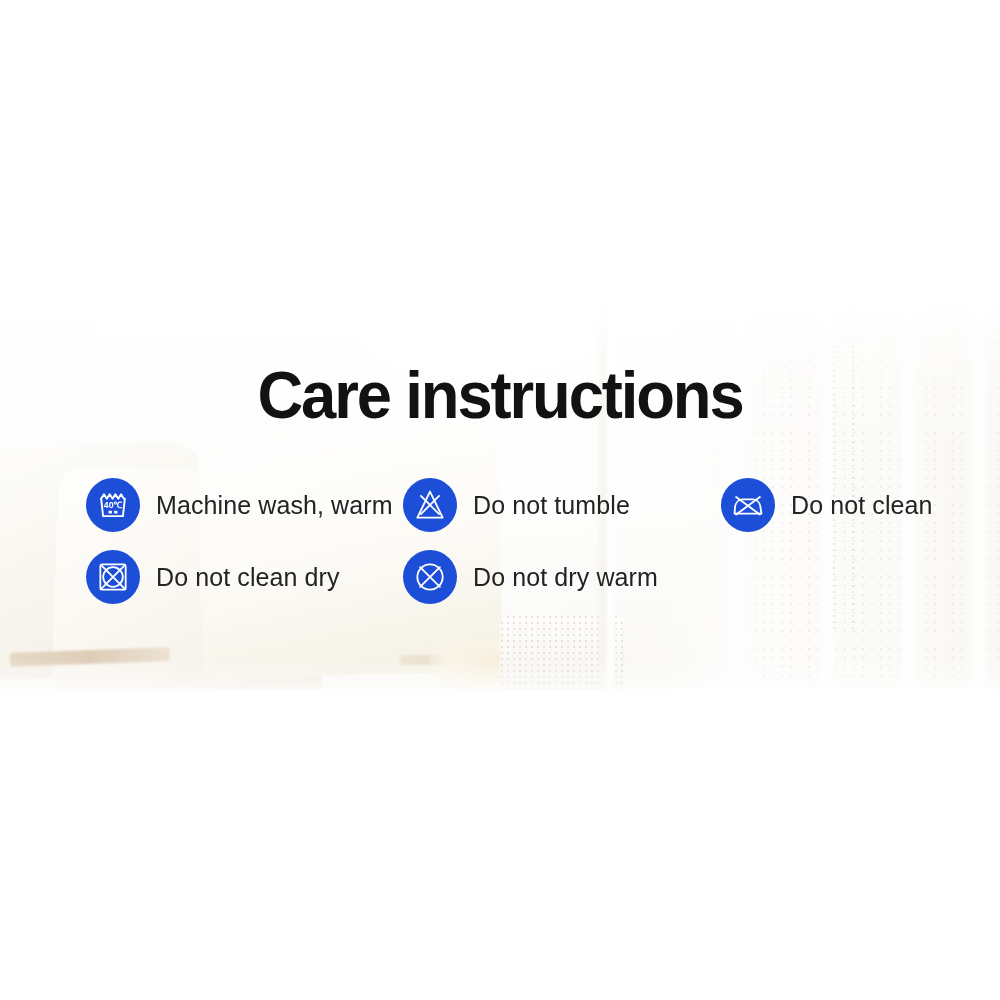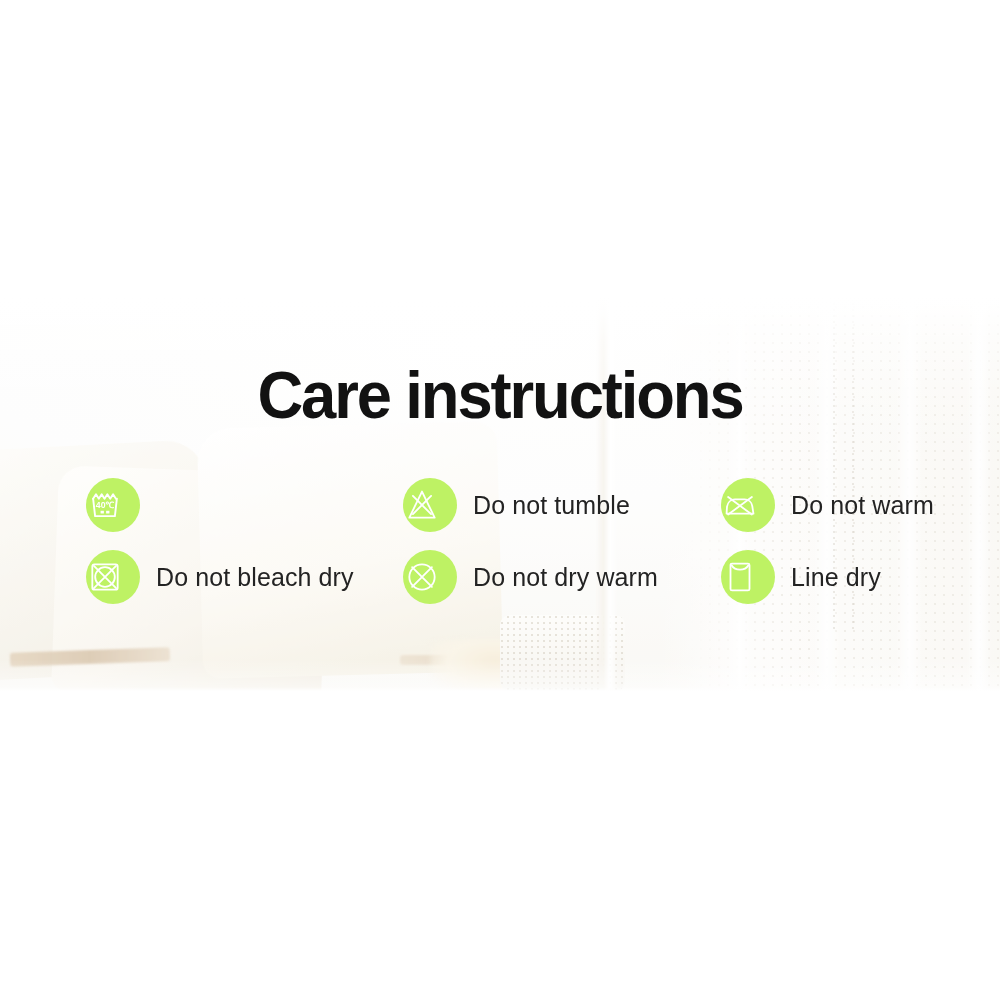--- a/index.html
+++ b/index.html
@@ -225,23 +225,24 @@
     gap: 16px;
   }
   .col-1 { width: 317px; }
   .col-2 { width: 318px; }
   .col-3 { width: 240px; }
 
   .icon-circle {
     width: 54px;
     height: 54px;
     border-radius: 50%;
-    background: #bef264;
+    background: #1d4ed8;
     display: flex;
     align-items: center;
+    justify-content: center;
     flex: 0 0 54px;
   }
   .icon-circle svg {
     display: block;
     width: 38px;
     height: 38px;
   }
 
   .care-label {
     font-family: "Liberation Sans", sans-serif;
@@ -300,20 +301,21 @@
               <path d="M9 16 L11.5 38 H36.5 L39 16" stroke="#ffffff" stroke-width="2.4" stroke-linecap="round" stroke-linejoin="round"></path>
 
               <path d="M9 16 L12.6 10.5 L16.2 16 L19.8 10.5 L23.4 16 L27 10.5 L30.6 16 L34.2 10.5 L37.8 16" stroke="#ffffff" stroke-width="2.4" stroke-linecap="round" stroke-linejoin="round"></path>
 
               <text x="24" y="27.8" text-anchor="middle" font-family="Liberation Sans, sans-serif" font-weight="700" font-size="11" fill="#ffffff">40℃</text>
 
               <rect x="18.4" y="31.3" width="4.2" height="3.4" fill="#ffffff"></rect>
               <rect x="25.4" y="31.3" width="4.2" height="3.4" fill="#ffffff"></rect>
             </svg>
           </span>
+          <span class="care-label">Machine wash, warm</span>
         </div>
 
         <div class="care-item col-2">
           <span class="icon-circle">
             <svg viewBox="0 0 48 48" fill="none" xmlns="http://www.w3.org/2000/svg">
               <path d="M24 7 L40 40 H8 Z" stroke="#ffffff" stroke-width="2.3" stroke-linecap="round" stroke-linejoin="round"></path>
               <path d="M12.5 12.5 L35.5 35.5 M35.5 12.5 L12.5 35.5" stroke="#ffffff" stroke-width="2.3" stroke-linecap="round"></path>
             </svg>
           </span>
           <span class="care-label">Do not tumble</span>
@@ -321,55 +323,46 @@
 
         <div class="care-item col-3">
           <span class="icon-circle">
             <svg viewBox="0 0 48 48" fill="none" xmlns="http://www.w3.org/2000/svg">
 
               <path d="M7 35 H41 L39.5 25.5 C38.8 20.5 34.8 17 29.8 17 H17.5 C12.2 17 8.4 21 7.6 26 Z" stroke="#ffffff" stroke-width="2.3" stroke-linecap="round" stroke-linejoin="round"></path>
 
               <path d="M9 14 L39 36 M39 14 L9 36" stroke="#ffffff" stroke-width="2.3" stroke-linecap="round"></path>
             </svg>
           </span>
-          <span class="care-label">Do not warm</span>
+          <span class="care-label">Do not clean</span>
         </div>
 
       </div>
 
       <div class="care-row">
 
         <div class="care-item col-1">
           <span class="icon-circle">
             <svg viewBox="0 0 48 48" fill="none" xmlns="http://www.w3.org/2000/svg">
               <rect x="8" y="8" width="32" height="32" rx="2.5" stroke="#ffffff" stroke-width="2.3"></rect>
               <circle cx="24" cy="24" r="12.4" stroke="#ffffff" stroke-width="2.3"></circle>
               <path d="M10 10 L38 38 M38 10 L10 38" stroke="#ffffff" stroke-width="2.3" stroke-linecap="round"></path>
             </svg>
           </span>
-          <span class="care-label">Do not bleach dry</span>
+          <span class="care-label">Do not clean dry</span>
         </div>
 
         <div class="care-item col-2">
           <span class="icon-circle">
             <svg viewBox="0 0 48 48" fill="none" xmlns="http://www.w3.org/2000/svg">
               <circle cx="24" cy="24" r="16" stroke="#ffffff" stroke-width="2.3"></circle>
               <path d="M11.5 11.5 L36.5 36.5 M36.5 11.5 L11.5 36.5" stroke="#ffffff" stroke-width="2.3" stroke-linecap="round"></path>
             </svg>
           </span>
           <span class="care-label">Do not dry warm</span>
         </div>
 
-        <div class="care-item col-3">
-          <span class="icon-circle">
-            <svg viewBox="0 0 48 48" fill="none" xmlns="http://www.w3.org/2000/svg">
-              <rect x="12" y="7" width="24" height="34" rx="2" stroke="#ffffff" stroke-width="2.3"></rect>
-              <path d="M13.6 9.5 C17.5 16.5 30.5 16.5 34.4 9.5" stroke="#ffffff" stroke-width="2.3" stroke-linecap="round" fill="none"></path>
-            </svg>
-          </span>
-          <span class="care-label">Line dry</span>
-        </div>
 
       </div>
 
     </div>
   </div>
 </div>
 
 </body></html>

